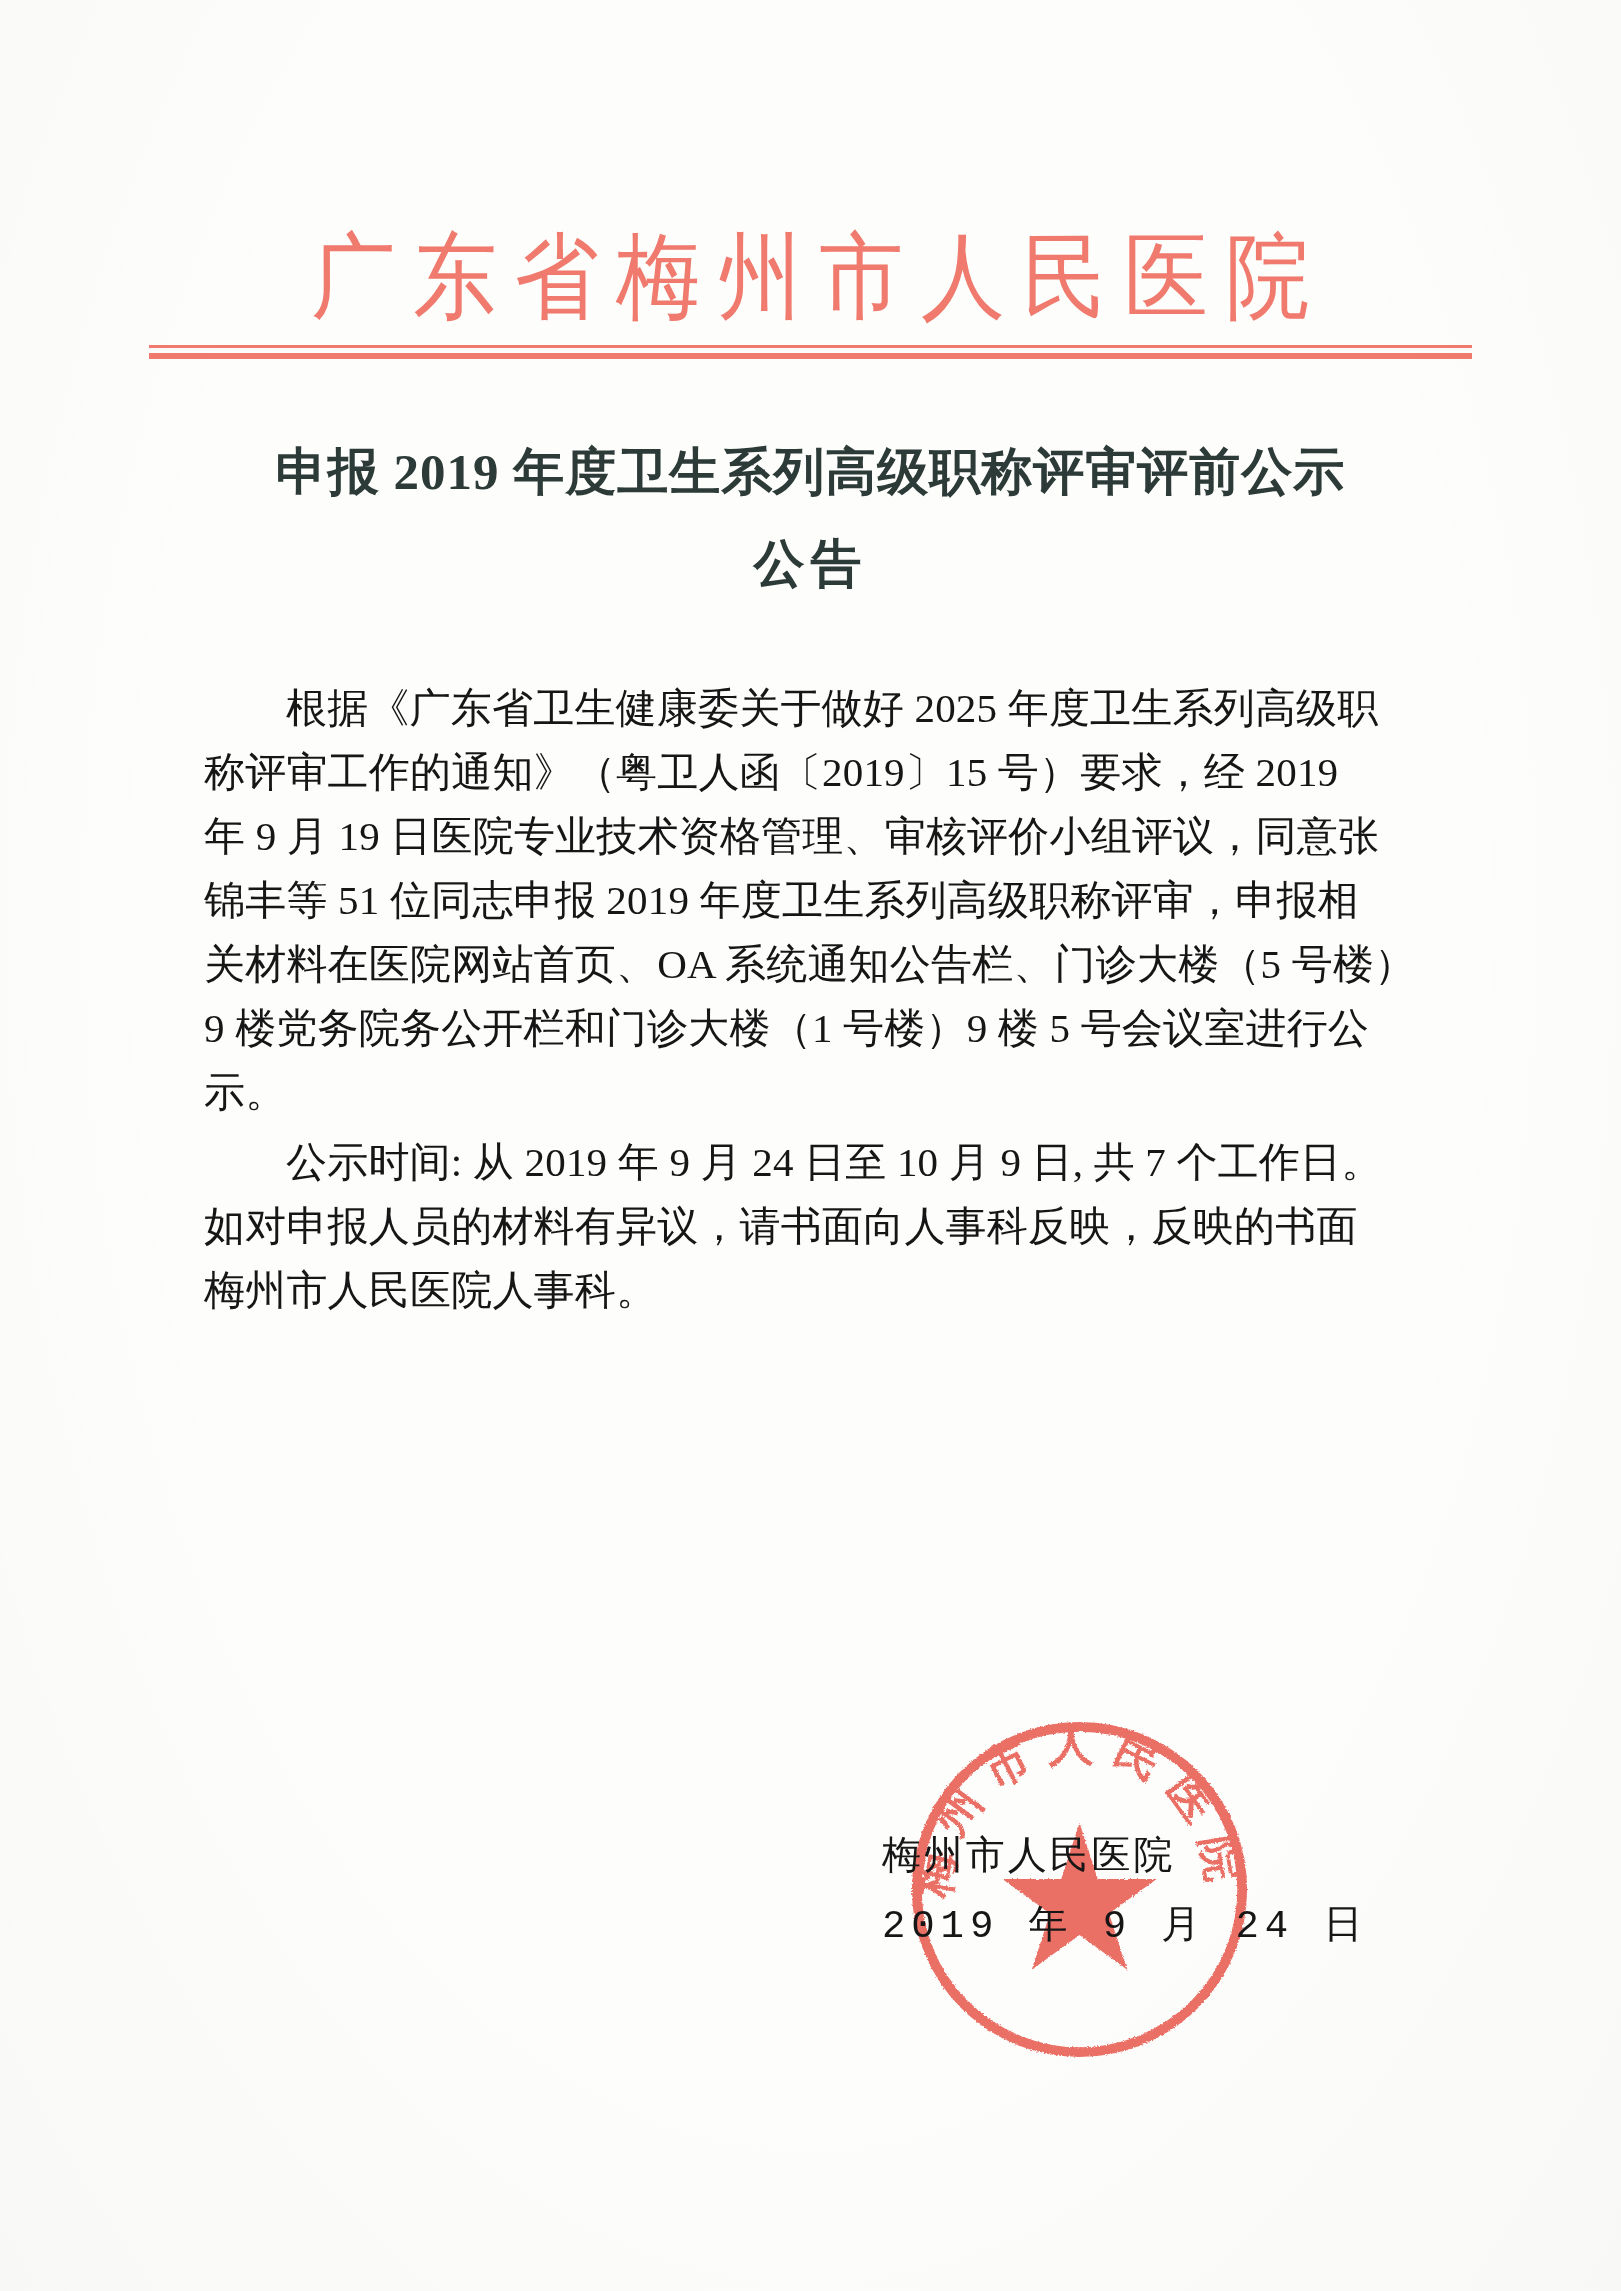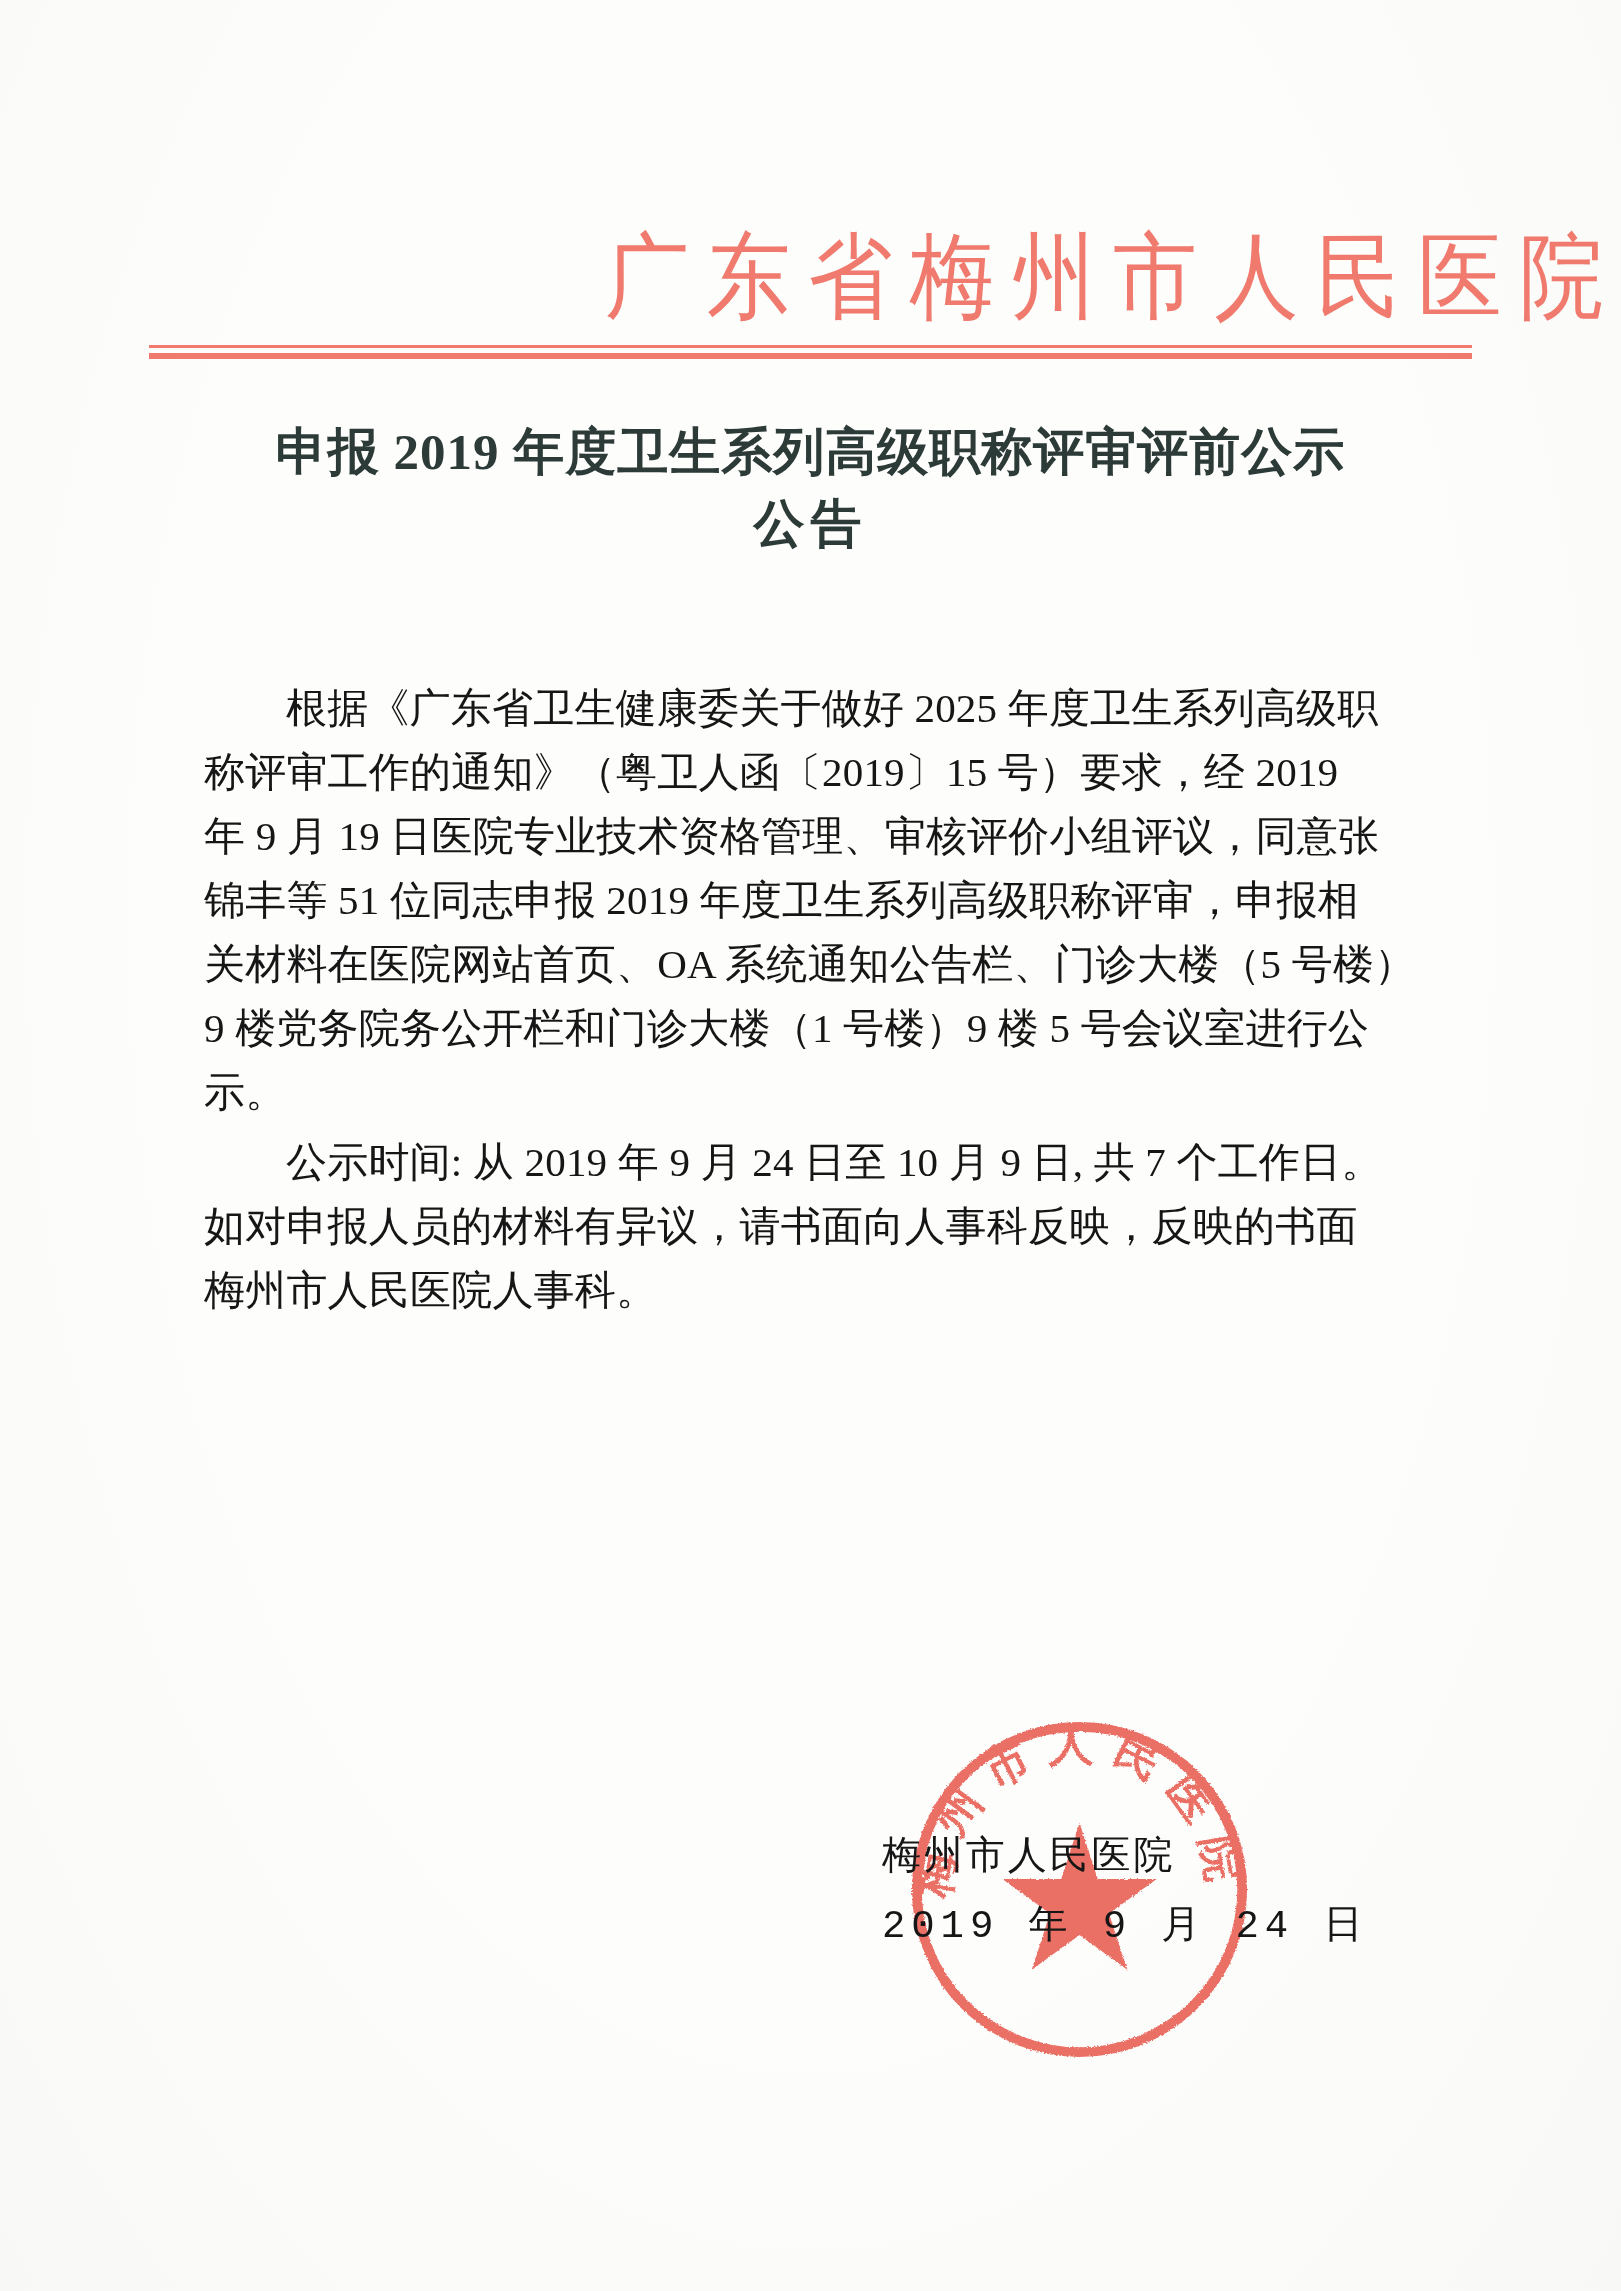--- a/index.html
+++ b/index.html
@@ -28,21 +28,21 @@
       radial-gradient(ellipse at 50% 40%, rgba(255,255,255,0) 55%, rgba(0,0,0,0.018) 100%);
     pointer-events: none;
   }
 
   
   .letterhead {
     position: absolute;
     top: 231px;
     left: 0;
     right: 0;
-    text-align: right;
+    text-align: center;
   }
 
   .letterhead-title {
     font-family: "Liberation Serif", "DejaVu Serif", serif;
     font-size: 84px;
     line-height: 1.0;
     color: #ef7a6d;
     letter-spacing: 17.6px;
     text-indent: 17.6px;
     font-weight: 400;
@@ -77,20 +77,21 @@
     color: #2c3a38;
     font-family: "Liberation Serif", "DejaVu Serif", serif;
     font-weight: bold;
     font-size: 51px;
     line-height: 1.42;
     letter-spacing: 1px;
   }
   .doc-title .ttl-line {
     display: block;
     white-space: nowrap;
+    margin-top: 20px;
   }
   .doc-title .ttl-line-2 {
     letter-spacing: 5.9px;
   }
 
   
   .body-block {
     position: absolute;
     top: 676px;
     left: 204px;

